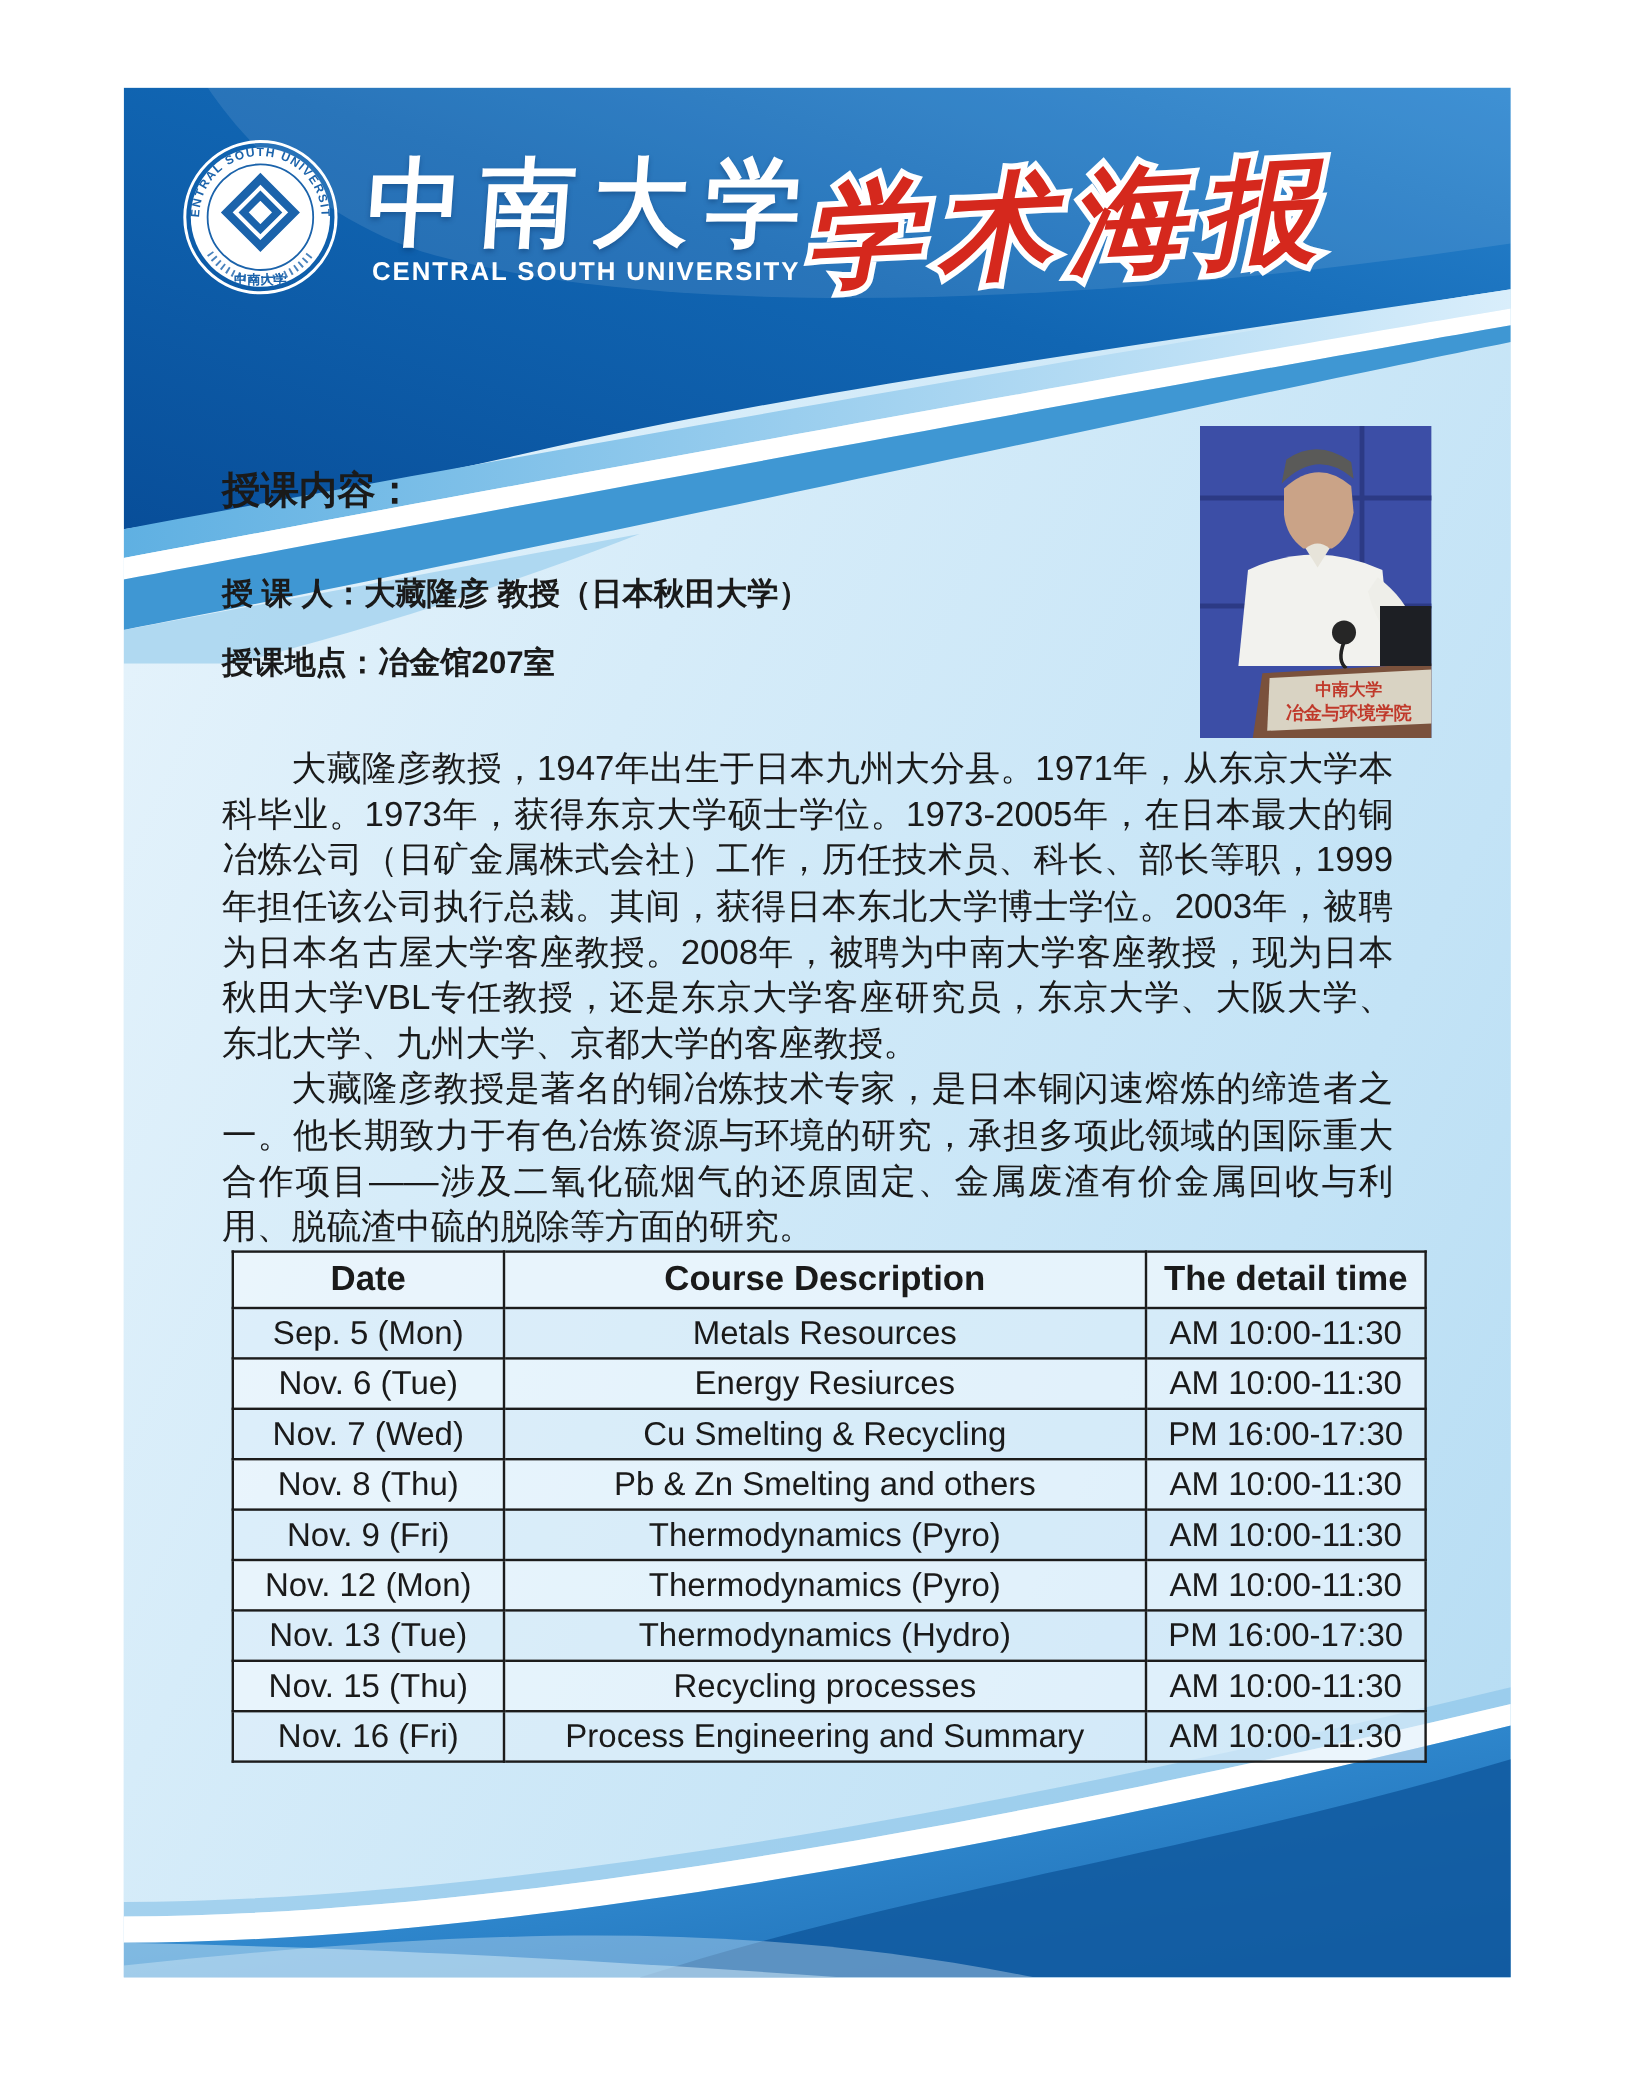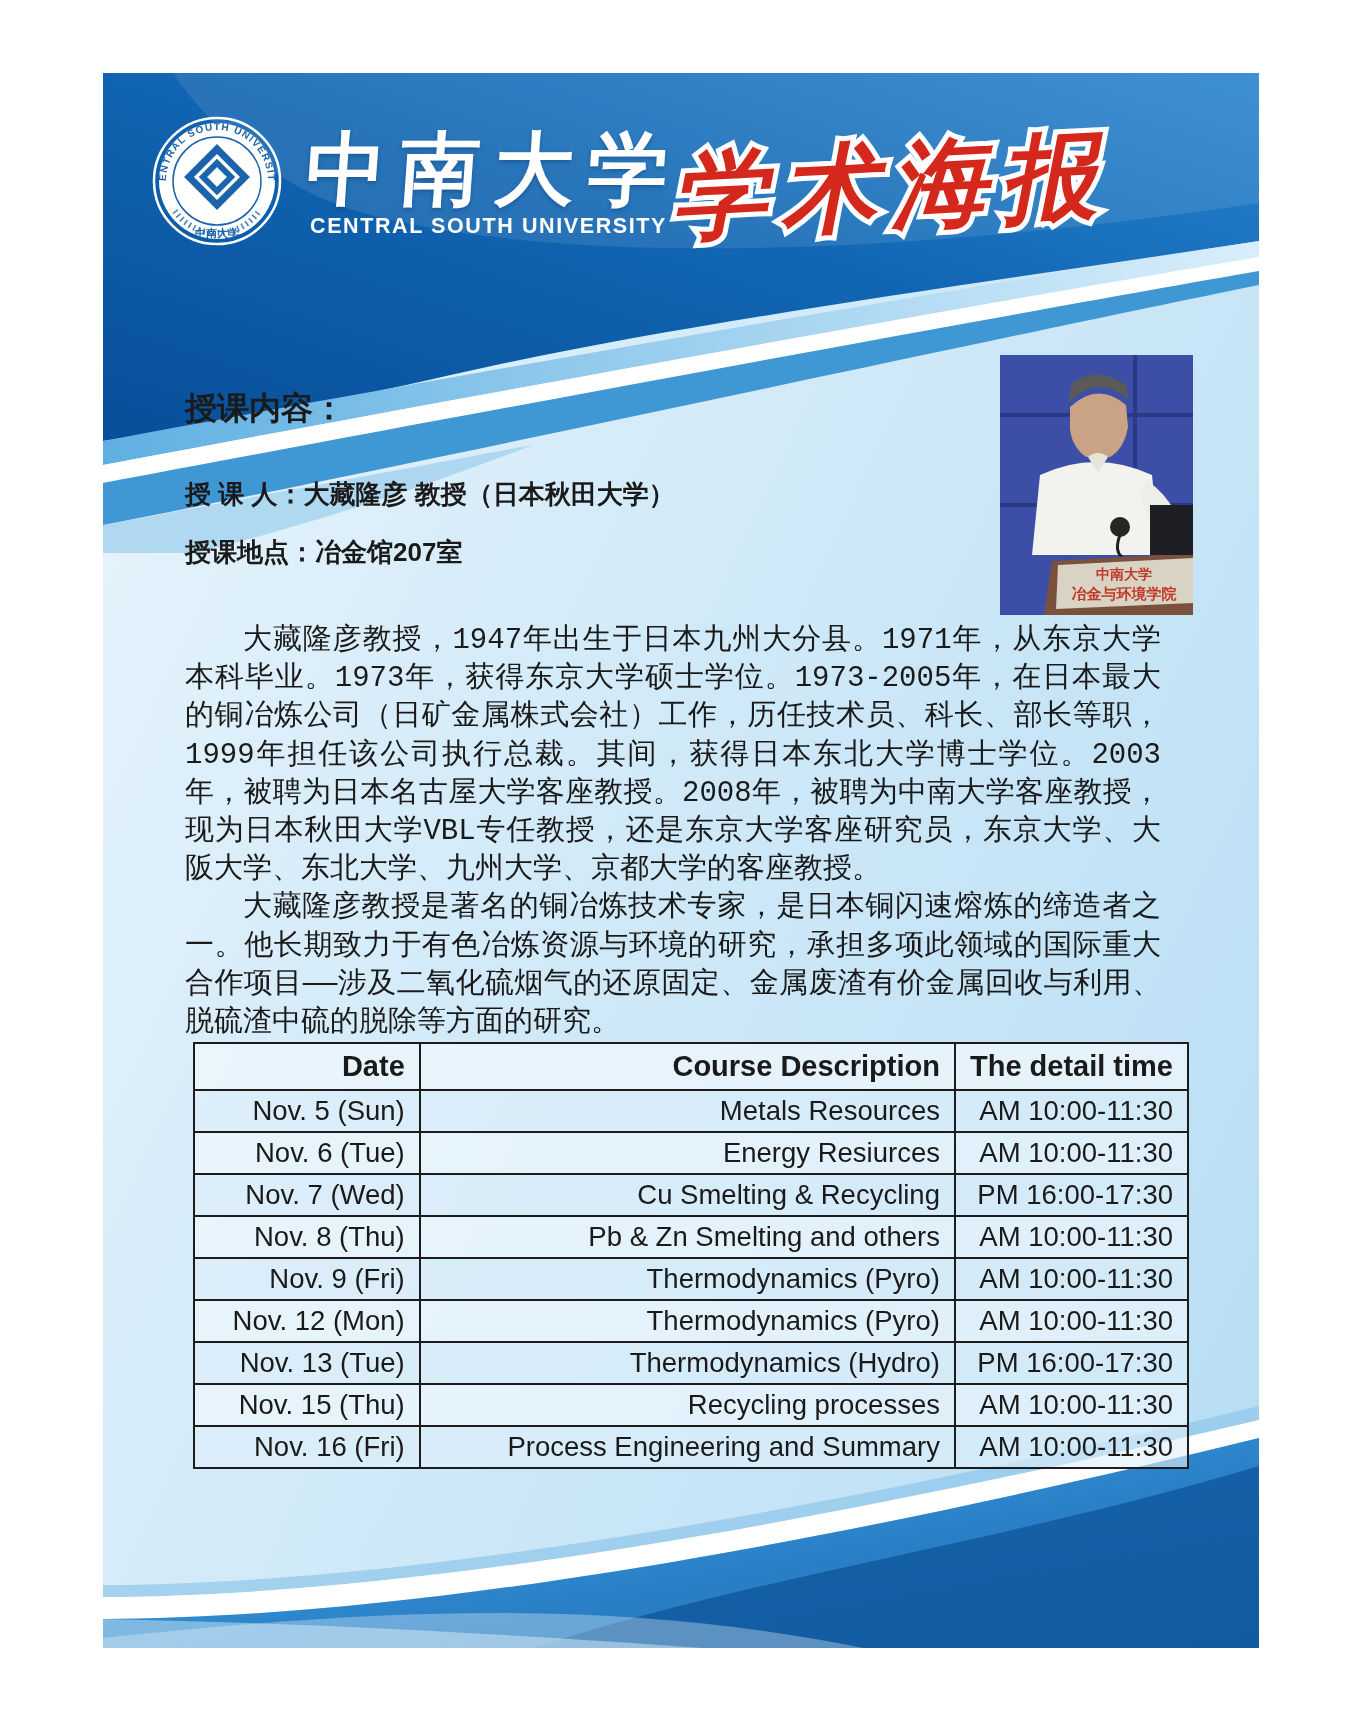--- a/index.html
+++ b/index.html
@@ -35,29 +35,29 @@
   .row2{left:82px;top:404px;}
   .row3{left:82px;top:462px;}
   .lbl-val{font-weight:700;font-size:26px;white-space:nowrap;}
   .photo{left:897px;top:282px;width:193px;height:260px;z-index:6;}
   
   .content{
     position:absolute;left:82px;top:549px;width:976px;z-index:5;
   }
   .sec-head{font-weight:700;font-size:29px;margin:0 0 4px 28px;}
   .content p{
-    margin:0;font-size:29px;line-height:38.2px;text-align:justify;text-indent:2em;font-family:Liberation Mono, monospace;
+    margin:0;font-size:29px;line-height:38.2px;text-align:justify;text-indent:2em;
   }
   .sched-head{margin-top:10px;margin-bottom:8px;}
   table.schedule{
     border-collapse:collapse;width:996px;margin-left:8px;
     border:2px solid #1c1c1c;
   }
   table.schedule th,table.schedule td{
-    border:2px solid #1c1c1c;text-align:right;padding:0 14px;white-space:nowrap;margin-top:20px;
+    border:2px solid #1c1c1c;text-align:center;padding:0 14px;white-space:nowrap;margin-top:20px;
   }
   table.schedule th{
     font-size:29px;font-weight:700;height:45px;background:rgba(237,246,253,0.80);
   }
   table.schedule td{font-size:27.5px;height:40px;}
   table.schedule td:nth-child(1){width:198px;}
   table.schedule td:nth-child(2){width:512px;}
   table.schedule tbody tr:nth-child(odd) td{background:rgba(223,239,250,0.62);}
   table.schedule tbody tr:nth-child(even) td{background:rgba(247,252,255,0.55);}
 </style>
@@ -178,21 +178,21 @@
     <table class="schedule">
       <thead>
         <tr>
           <th>Date</th>
           <th>Course Description</th>
           <th>The detail time</th>
         </tr>
       </thead>
       <tbody>
           <tr>
-            <td>Nov. 5 (Sun)</td>
+            <td>Sep. 5 (Mon)</td>
             <td>Metals Resources</td>
             <td>AM 10:00-11:30</td>
           </tr>
           <tr>
             <td>Nov. 6 (Tue)</td>
             <td>Energy Resiurces</td>
             <td>AM 10:00-11:30</td>
           </tr>
           <tr>
             <td>Nov. 7 (Wed)</td>

